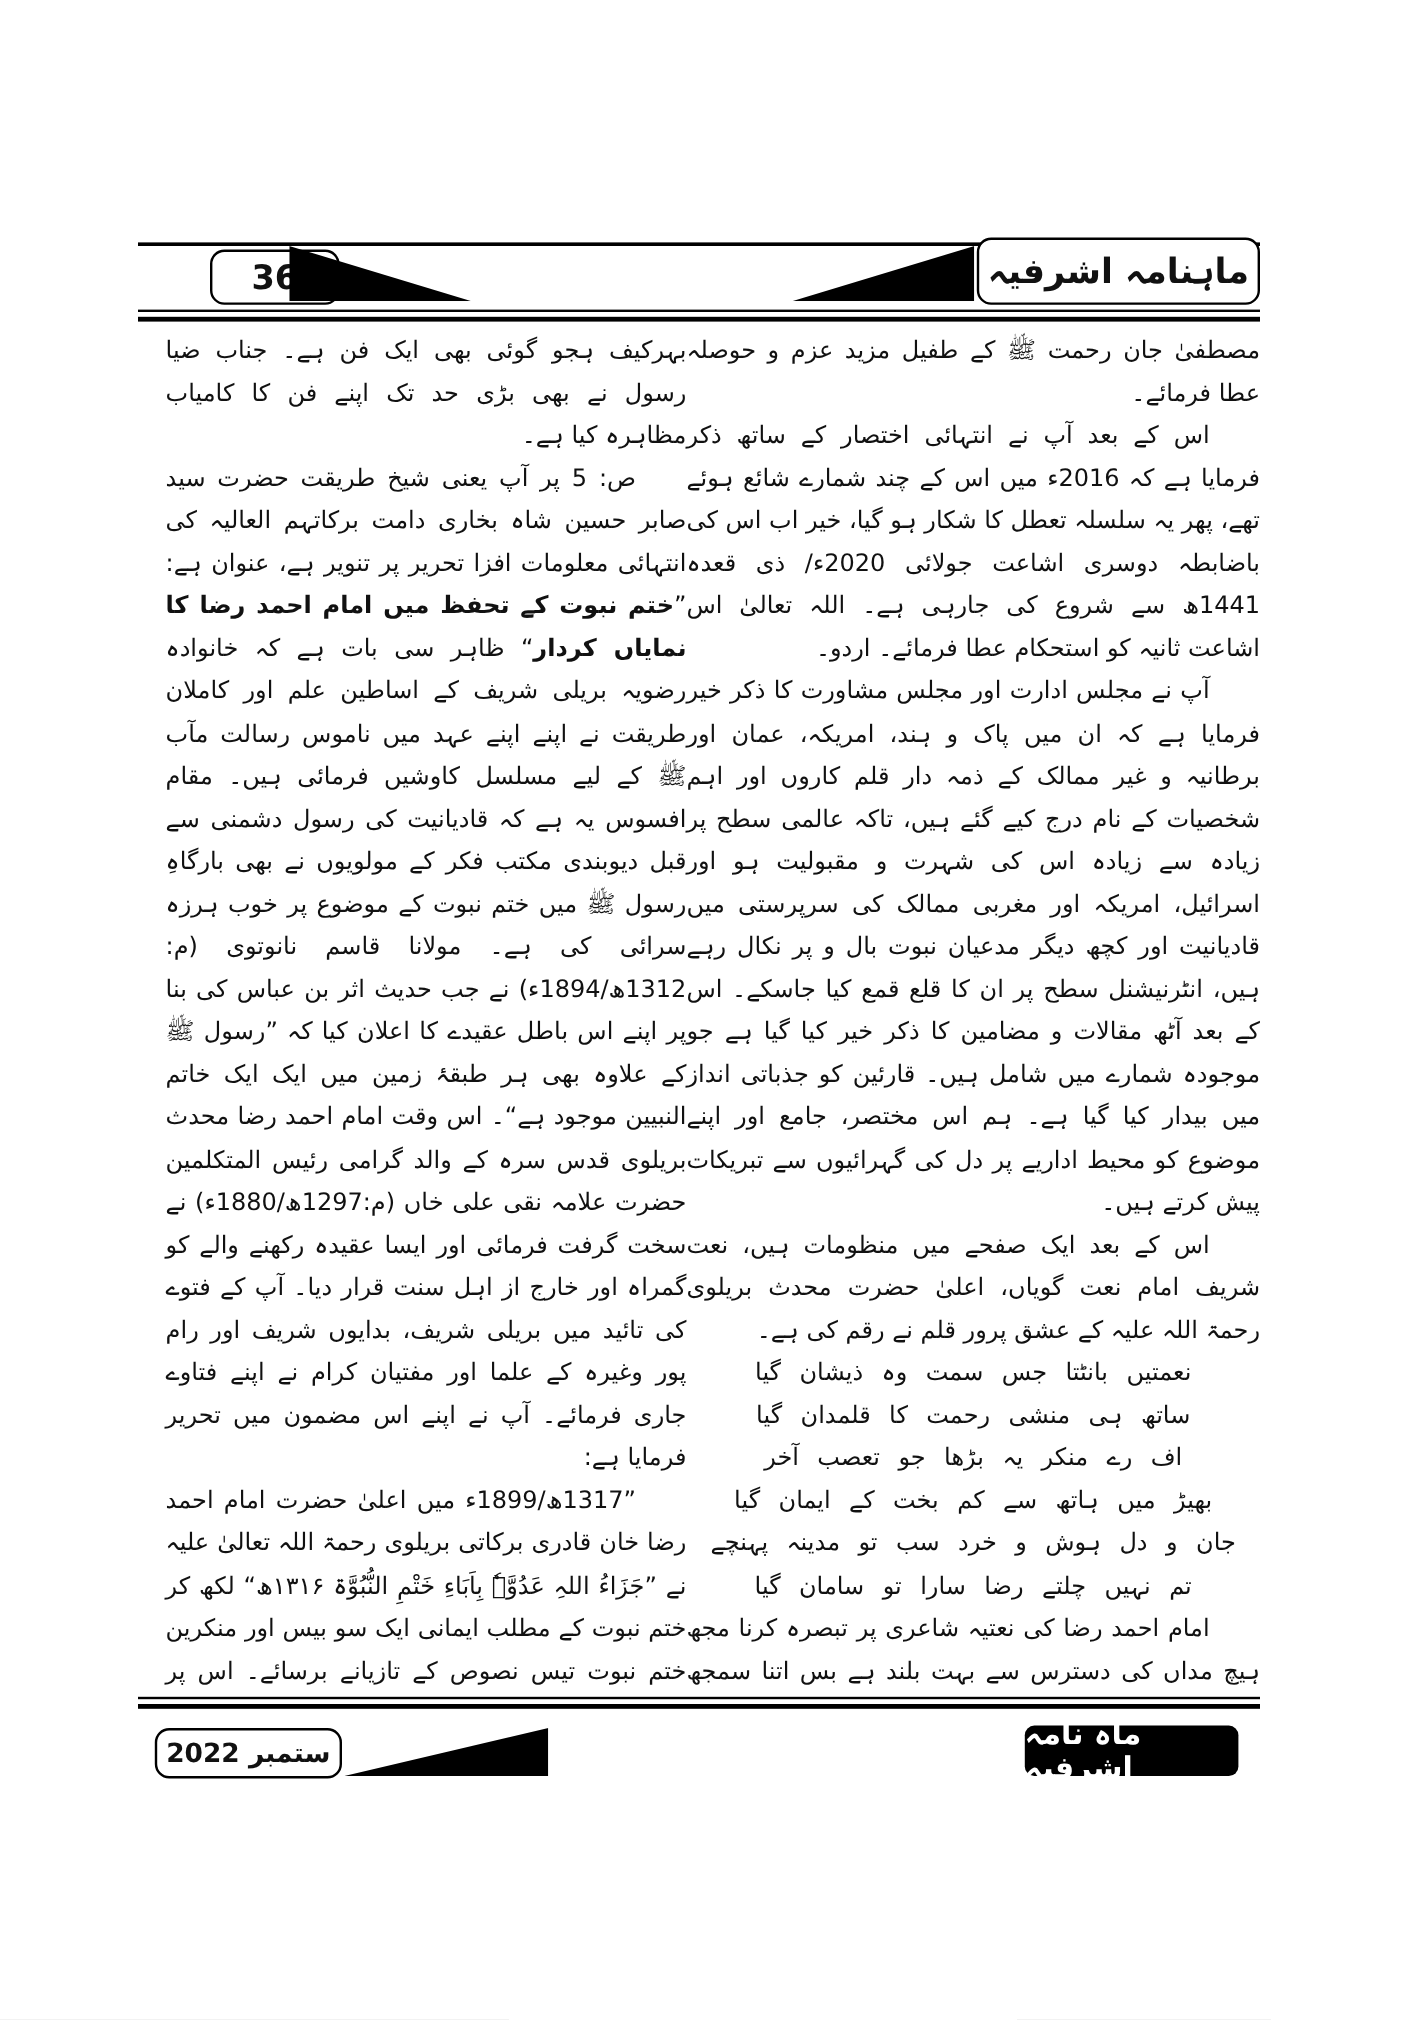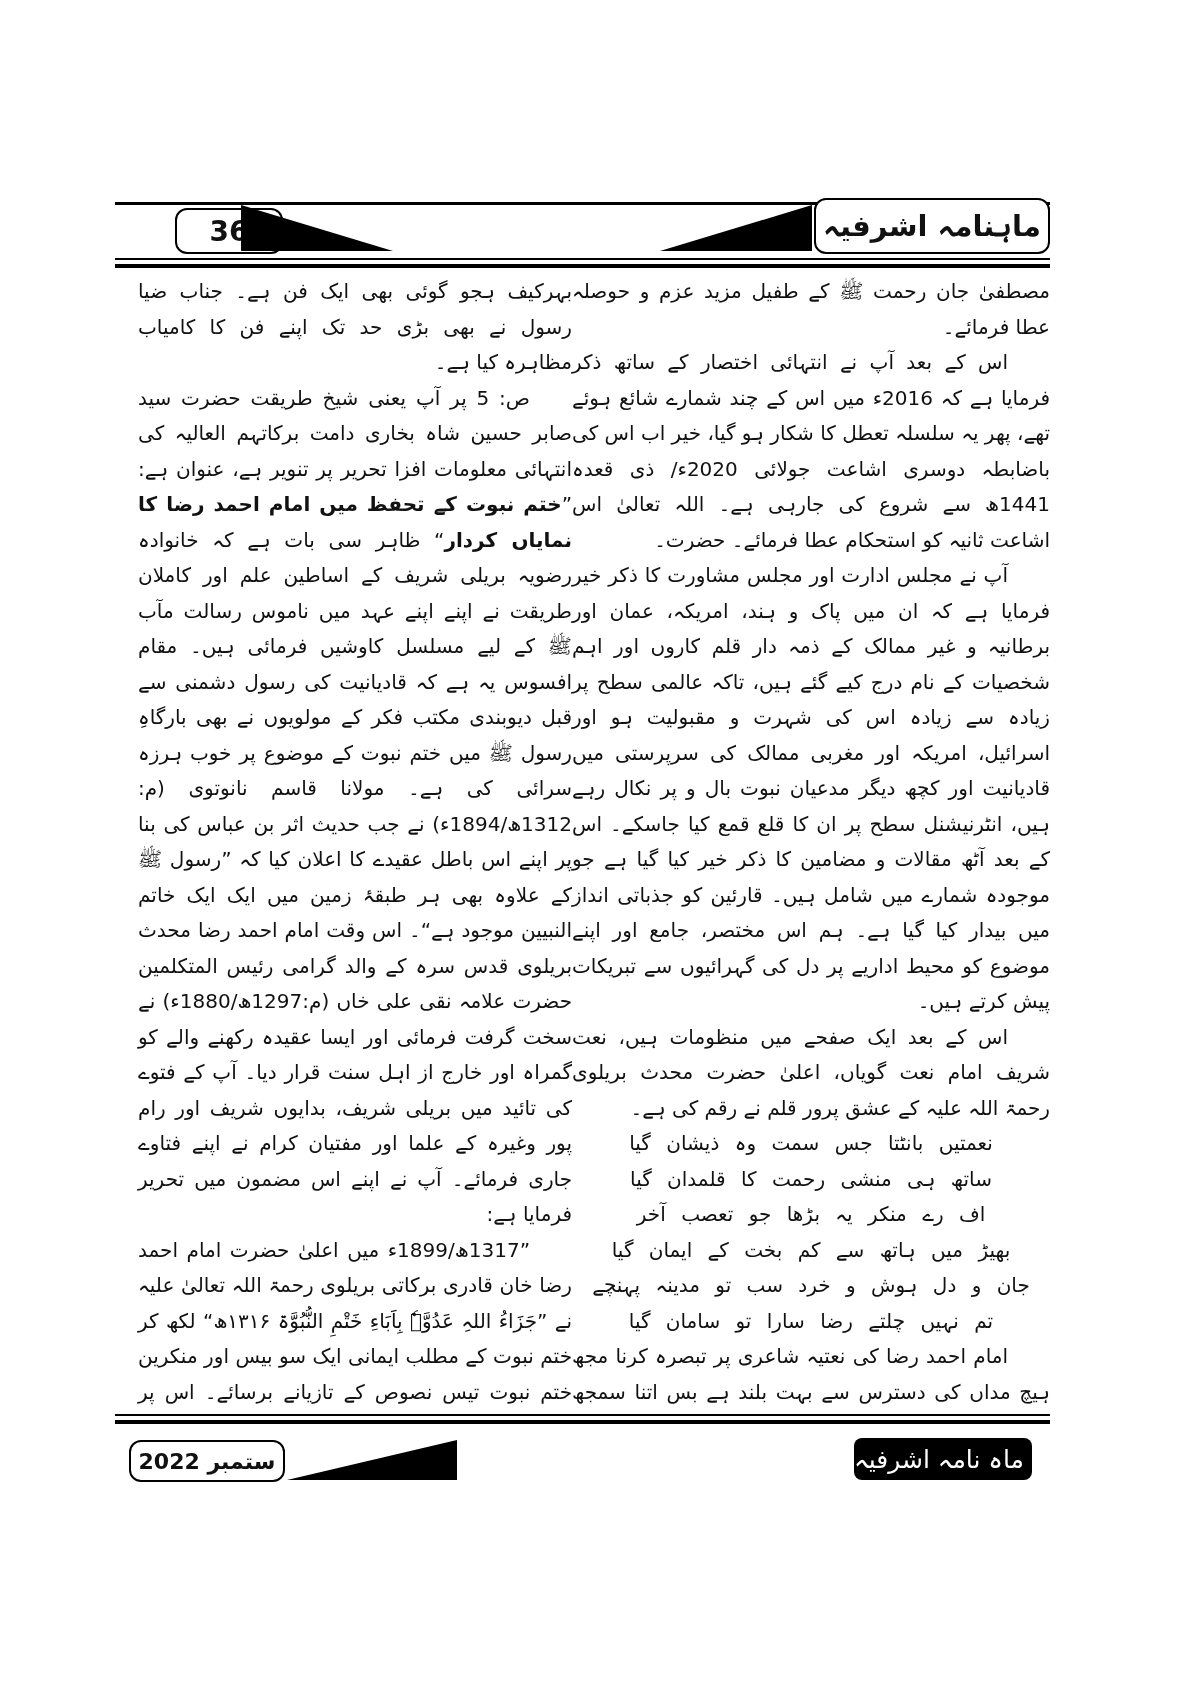--- a/index.html
+++ b/index.html
@@ -56,21 +56,21 @@
     border:2.5px solid #000; border-radius:12px; background:#fff;
     display:flex; align-items:center; justify-content:center;
     direction:rtl; font-size:22px; font-weight:bold;
   }
   .ftr-tri { position:absolute; left:172px; top:4px; width:170px; height:40px; background:#000;
     clip-path: polygon(0 100%, 100% 0, 100% 100%); }
   .ftr-mag-box {
     position:absolute; right:18px; top:2px; width:178px; height:42px;
     background:#000; color:#fff; border-radius:8px;
     display:flex; align-items:center; justify-content:flex-start;
-    font-size:25px; font-weight:normal;
+    font-size:25px; font-weight:bold;
   }
 </style>
 </head>
 <body>
 
 <div class="page">
 
   <div class="header">
     <div class="hdr-thinline"></div>
     <div class="pagenum-box">
@@ -81,21 +81,21 @@
     <div class="mag-box">
       <span>ماہنامہ اشرفیہ</span>
     </div>
   </div>
   <div class="rule-double rule-top"></div>
 
   <div class="body">
 
     <div class="col col-right">
       <p>مصطفیٰ جان رحمت ﷺ کے طفیل مزید عزم و حوصلہ عطا فرمائے۔</p>
-      <p class="indent">اس کے بعد آپ نے انتہائی اختصار کے ساتھ ذکر فرمایا ہے کہ 2016ء میں اس کے چند شمارے شائع ہوئے تھے، پھر یہ سلسلہ تعطل کا شکار ہو گیا، خیر اب اس کی باضابطہ دوسری اشاعت جولائی 2020ء/ ذی قعدہ 1441ھ سے شروع کی جارہی ہے۔ اللہ تعالیٰ اس اشاعت ثانیہ کو استحکام عطا فرمائے۔ حضرت۔</p>
+      <p class="indent">اس کے بعد آپ نے انتہائی اختصار کے ساتھ ذکر فرمایا ہے کہ 2016ء میں اس کے چند شمارے شائع ہوئے تھے، پھر یہ سلسلہ تعطل کا شکار ہو گیا، خیر اب اس کی باضابطہ دوسری اشاعت جولائی 2020ء/ ذی قعدہ 1441ھ سے شروع کی جارہی ہے۔ اللہ تعالیٰ اس اشاعت ثانیہ کو استحکام عطا فرمائے۔ اردو۔</p>
       <p class="indent">آپ نے مجلس ادارت اور مجلس مشاورت کا ذکر خیر فرمایا ہے کہ ان میں پاک و ہند، امریکہ، عمان اور برطانیہ و غیر ممالک کے ذمہ دار قلم کاروں اور اہم شخصیات کے نام درج کیے گئے ہیں، تاکہ عالمی سطح پر زیادہ سے زیادہ اس کی شہرت و مقبولیت ہو اور اسرائیل، امریکہ اور مغربی ممالک کی سرپرستی میں قادیانیت اور کچھ دیگر مدعیان نبوت بال و پر نکال رہے ہیں، انٹرنیشنل سطح پر ان کا قلع قمع کیا جاسکے۔ اس کے بعد آٹھ مقالات و مضامین کا ذکر خیر کیا گیا ہے جو موجودہ شمارے میں شامل ہیں۔ قارئین کو جذباتی انداز میں بیدار کیا گیا ہے۔ ہم اس مختصر، جامع اور اپنے موضوع کو محیط اداریے پر دل کی گہرائیوں سے تبریکات پیش کرتے ہیں۔</p>
       <p class="indent">اس کے بعد ایک صفحے میں منظومات ہیں، نعت شریف امام نعت گویاں، اعلیٰ حضرت محدث بریلوی رحمۃ اللہ علیہ کے عشق پرور قلم نے رقم کی ہے۔</p>
       <div class="poem">
         <div class="pline">نعمتیں بانٹتا جس سمت وہ ذیشان گیا</div>
         <div class="pline">ساتھ ہی منشی رحمت کا قلمدان گیا</div>
         <div class="pline">اف رے منکر یہ بڑھا جو تعصب آخر</div>
         <div class="pline">بھیڑ میں ہاتھ سے کم بخت کے ایمان گیا</div>
         <div class="pline">جان و دل ہوش و خرد سب تو مدینہ پہنچے</div>
         <div class="pline">تم نہیں چلتے رضا سارا تو سامان گیا</div>
       </div>

